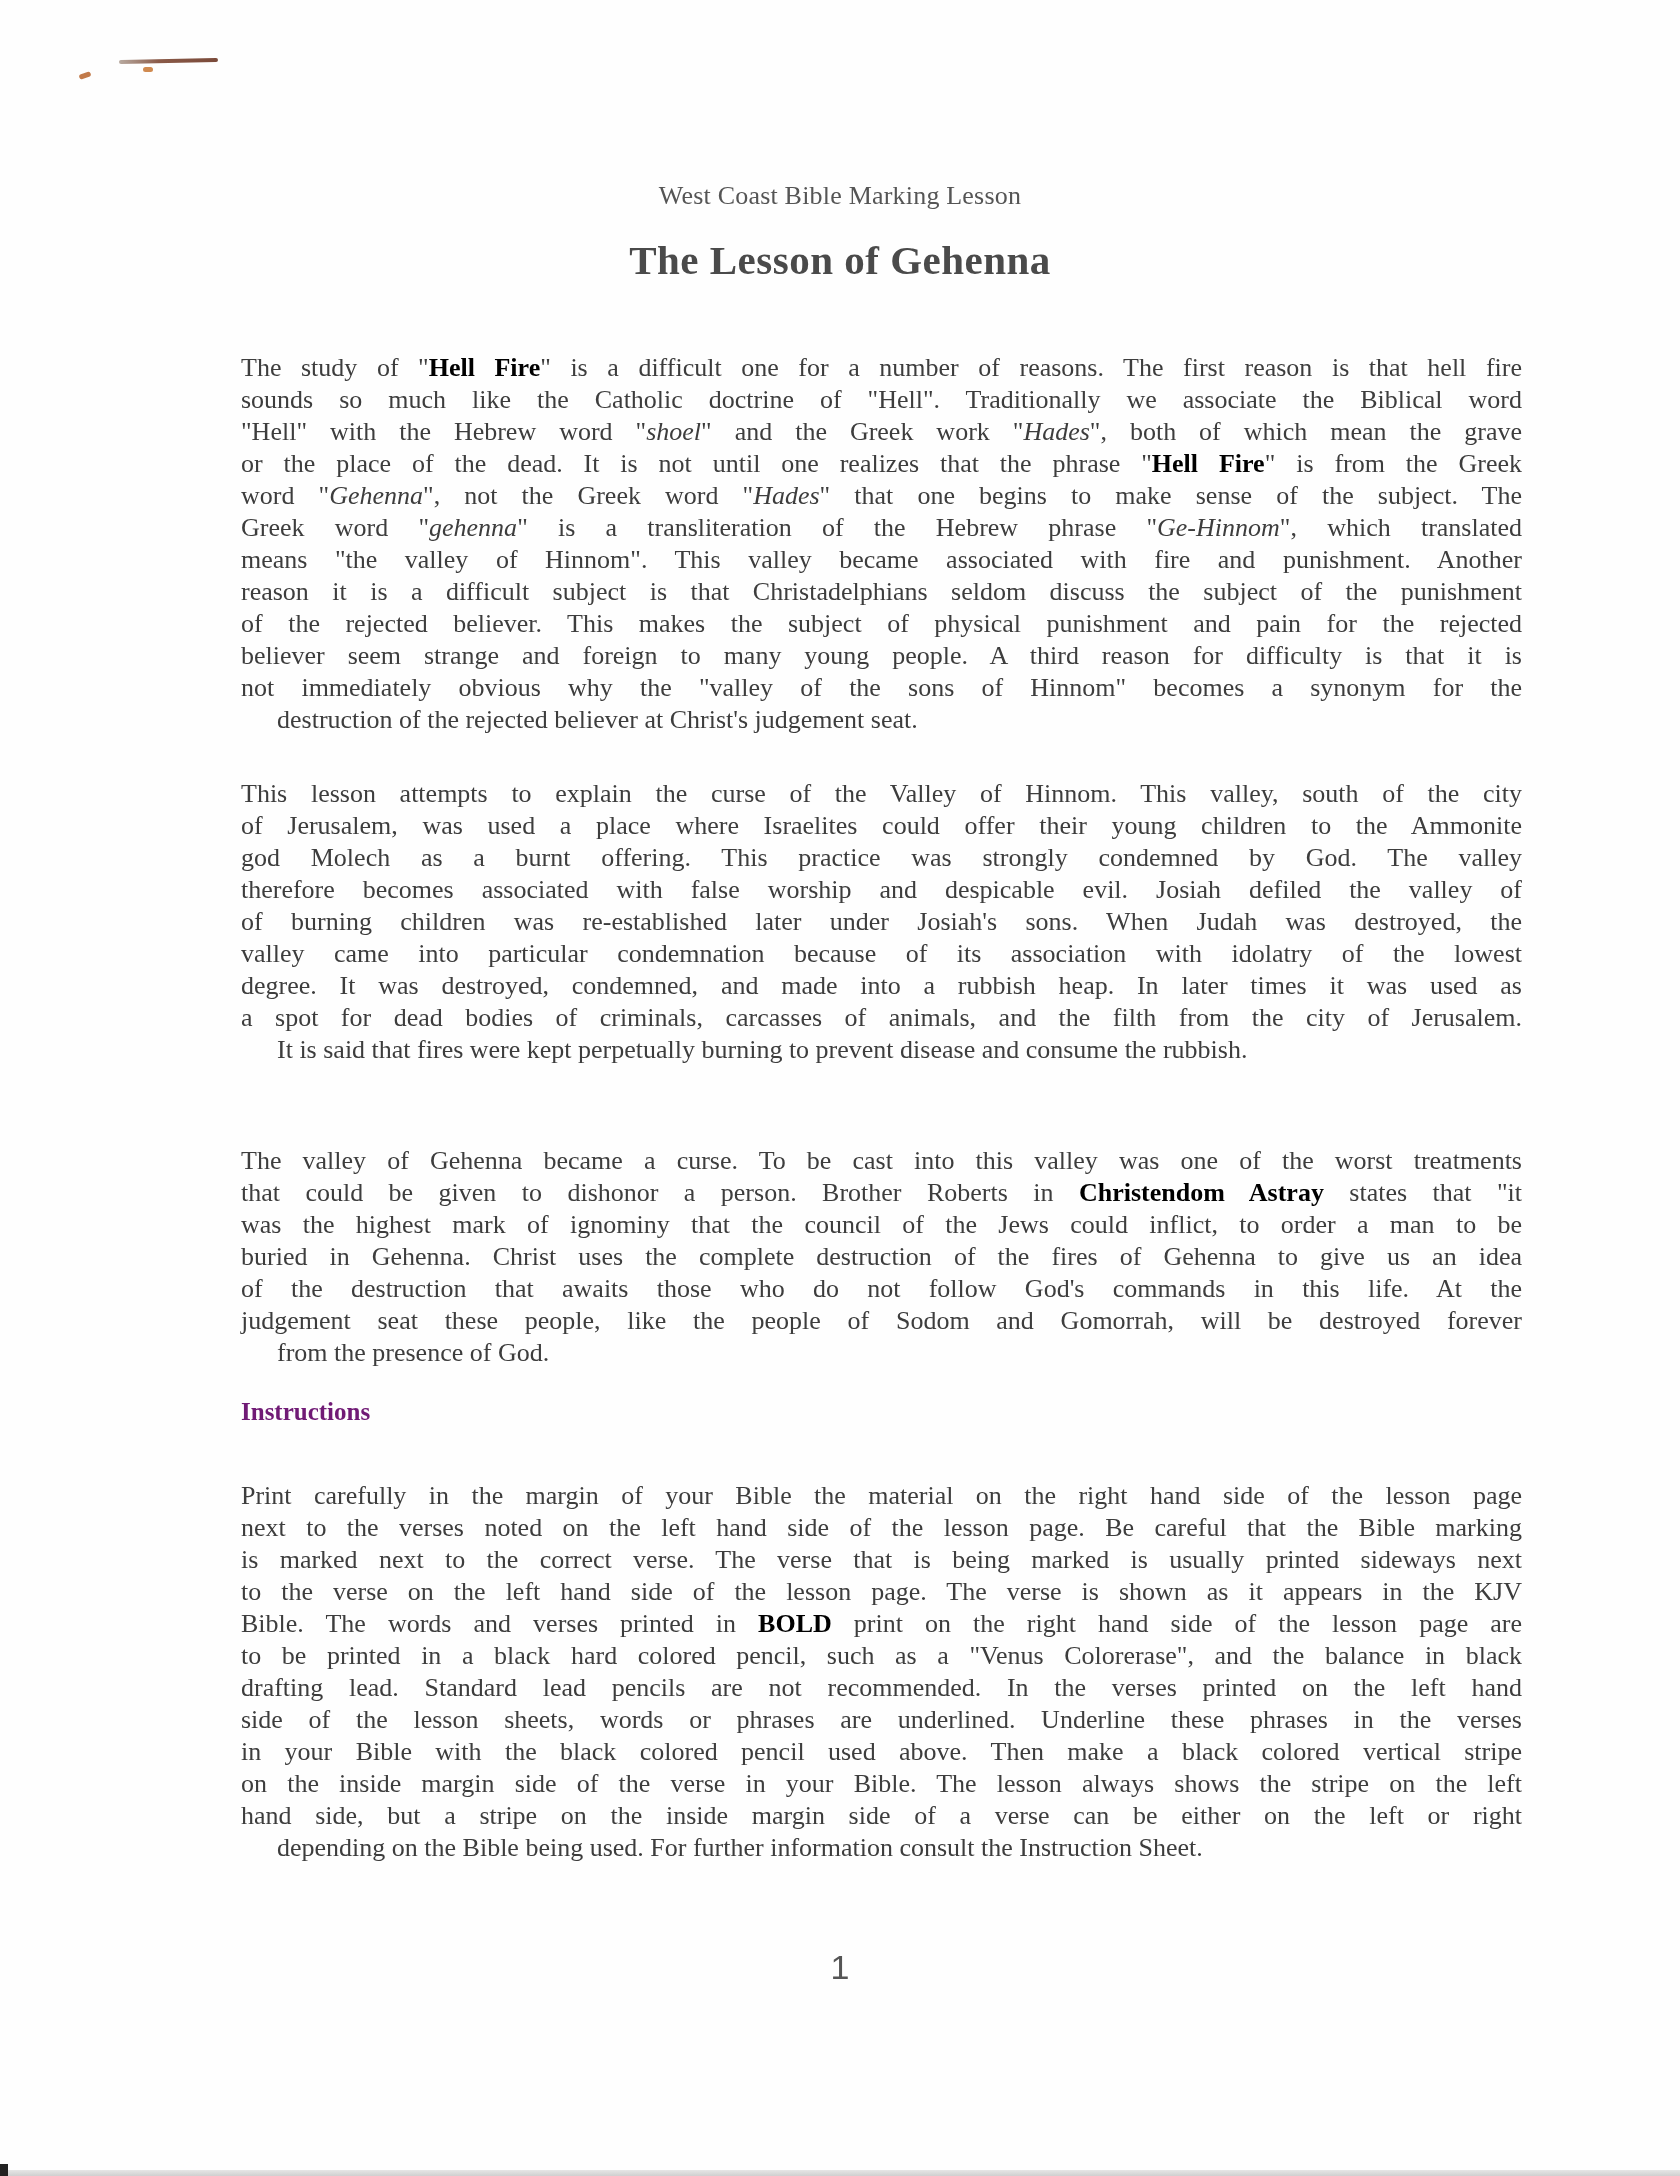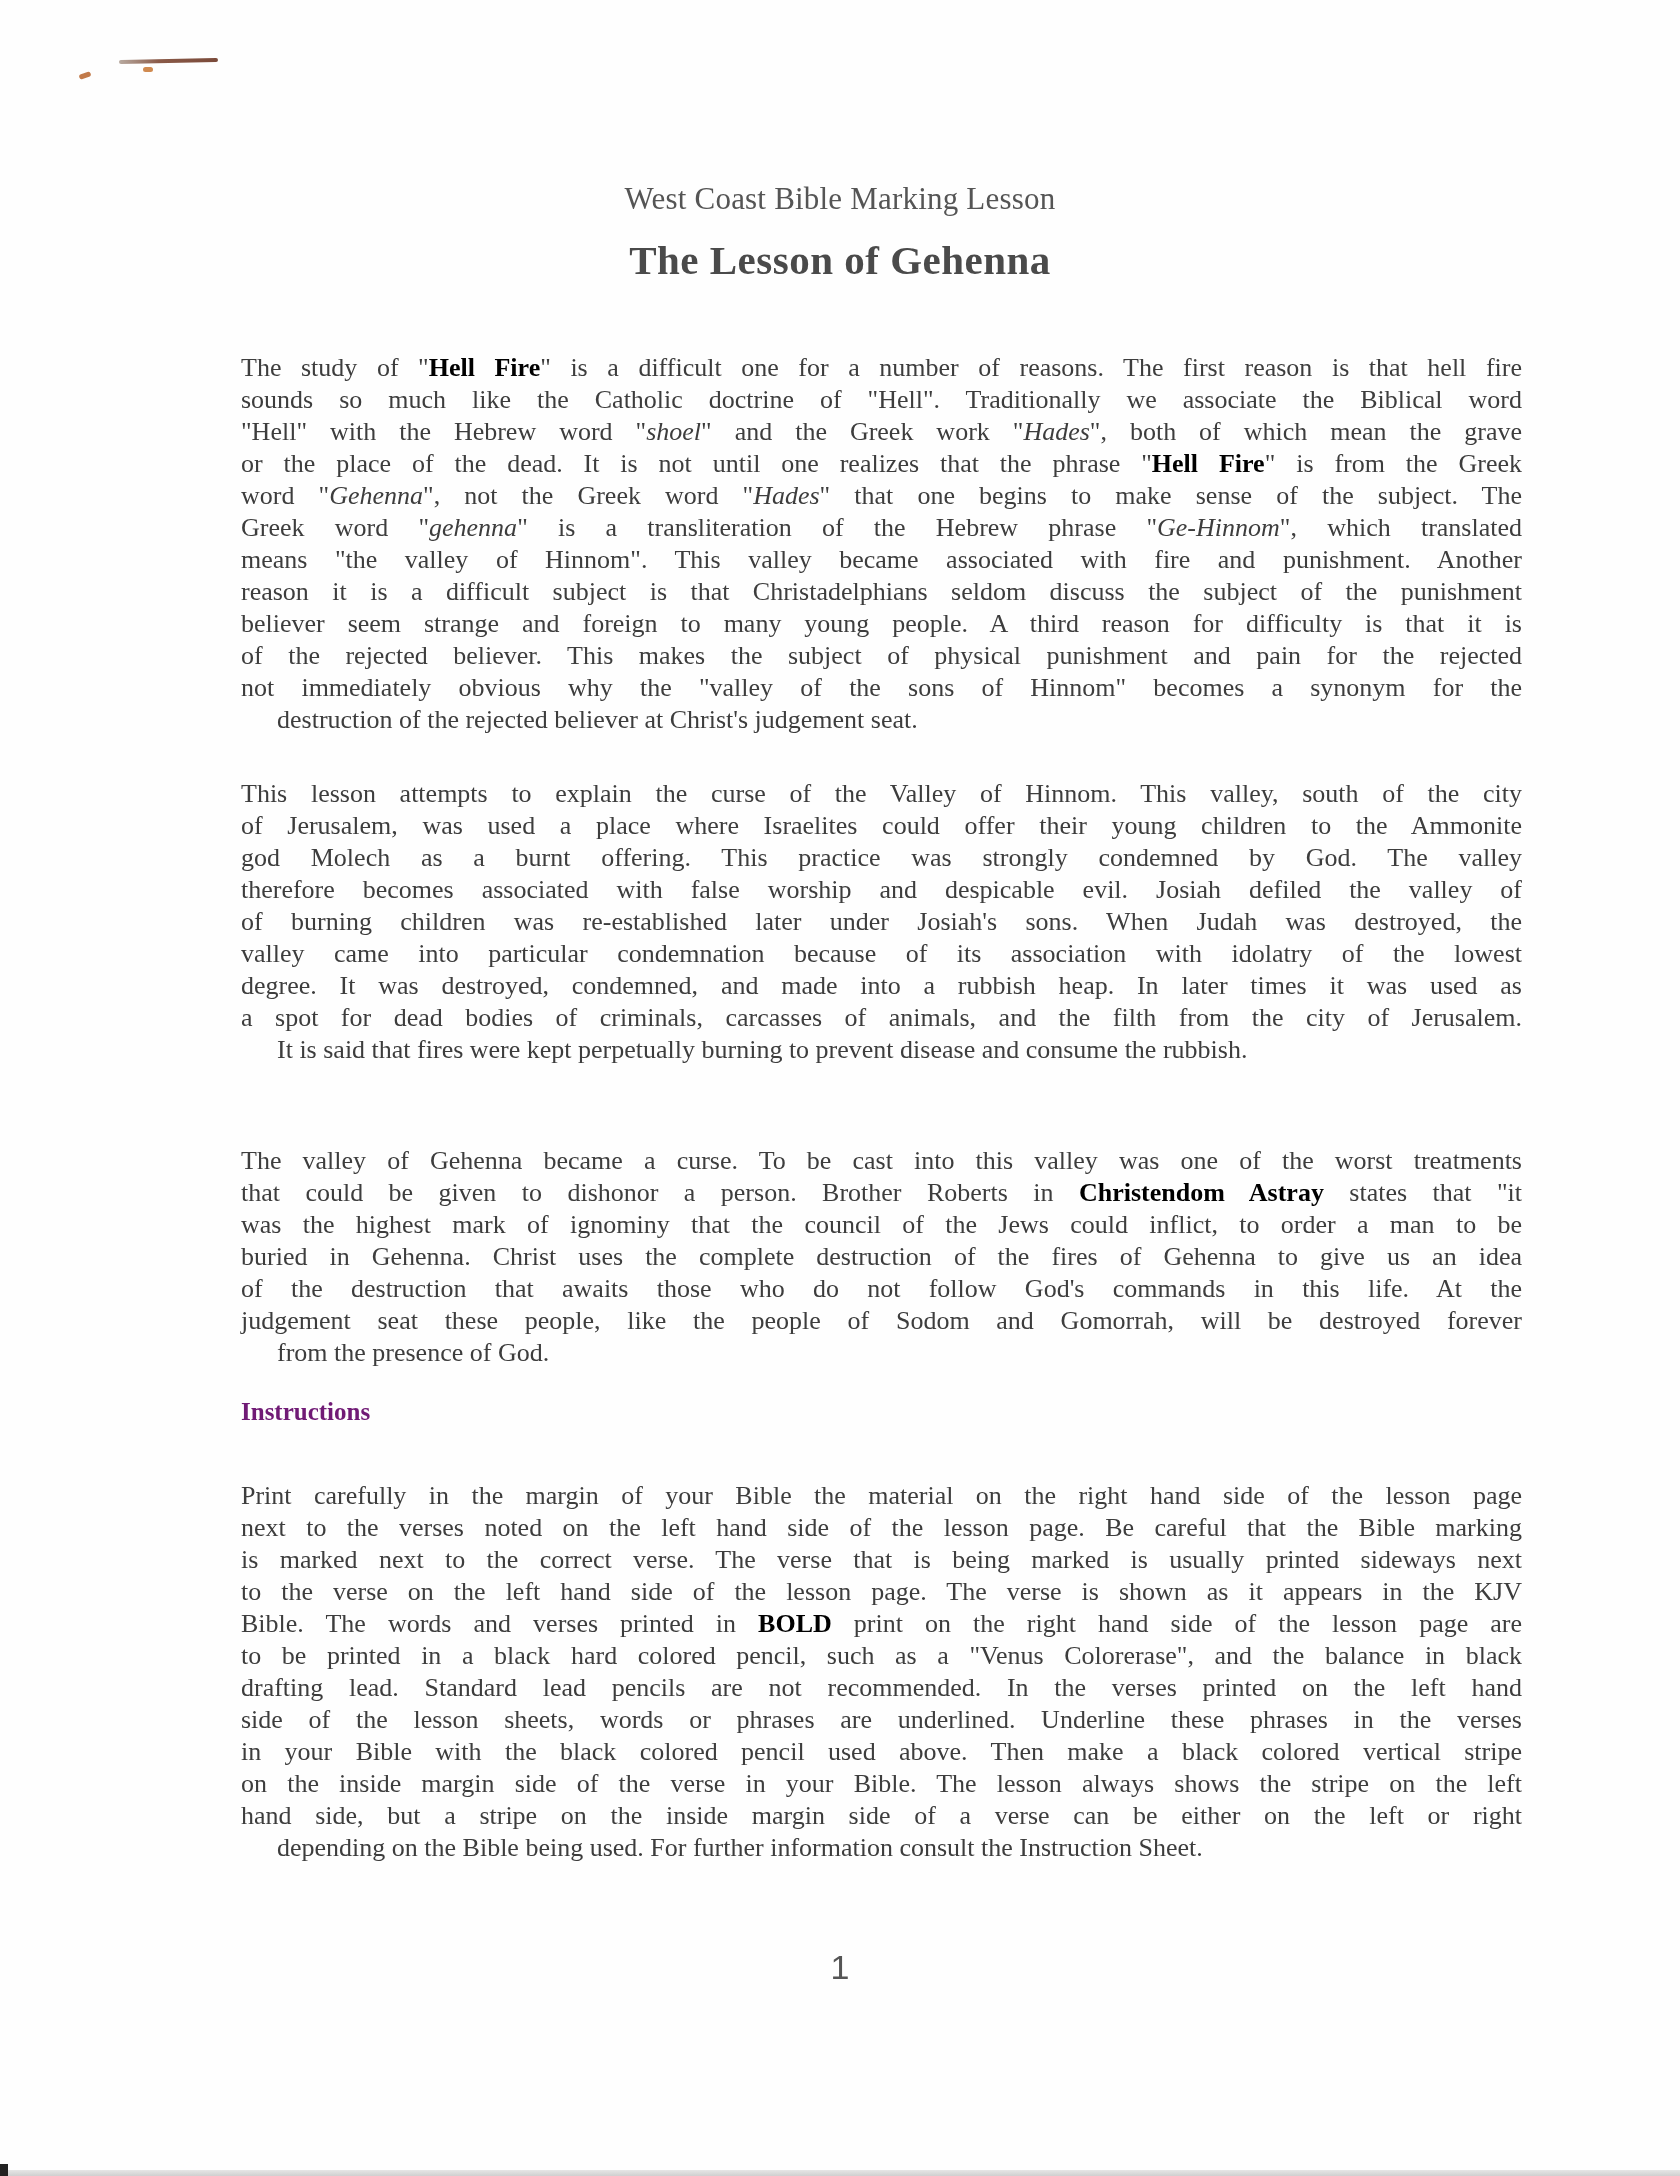--- a/index.html
+++ b/index.html
@@ -47,21 +47,21 @@
       width: 10px; height: 5px;
       background: #d08a50;
       border-radius: 3px;
     }
     .subtitle {
       position: absolute;
       top: 181px;
       left: 0;
       width: 1680px;
       text-align: center;
-      font-size: 31px;
+      font-size: 26px;
       color: #555;
       letter-spacing: 0.2px;
     }
     .title {
       position: absolute;
       top: 236px;
       left: 0;
       width: 1680px;
       text-align: center;
       font-size: 41px;
@@ -142,22 +142,22 @@
 
   <div class="para p1">
       <span class="line">The study of "<b>Hell Fire</b>" is a difficult one for a number of reasons.  The first reason is that hell fire</span>
       <span class="line">sounds so much like the Catholic doctrine of "Hell". Traditionally we associate the Biblical word</span>
       <span class="line">"Hell" with the Hebrew word "<i>shoel</i>" and the Greek work "<i>Hades</i>", both of which mean the grave</span>
       <span class="line">or the place of the dead.  It is not until one realizes that the phrase "<b>Hell Fire</b>" is from the Greek</span>
       <span class="line">word "<i>Gehenna</i>", not the Greek word "<i>Hades</i>" that one begins to make sense of the subject.  The</span>
       <span class="line">Greek word "<i>gehenna</i>" is a transliteration of the Hebrew phrase "<i>Ge-Hinnom</i>", which translated</span>
       <span class="line">means "the valley of Hinnom". This valley became associated with fire and punishment.   Another</span>
       <span class="line">reason it is a difficult subject is that Christadelphians seldom discuss the subject of the punishment</span>
+      <span class="line">of the rejected believer.  This makes the subject of physical punishment and pain for the rejected</span>
       <span class="line">believer seem strange and foreign to many young people.  A third reason for difficulty is that it is</span>
-      <span class="line">of the rejected believer.  This makes the subject of physical punishment and pain for the rejected</span>
       <span class="line">not immediately obvious why the "valley of the sons of Hinnom" becomes a synonym for the</span>
       <span class="line last">destruction of the rejected believer at Christ's judgement seat.</span>
     </div>
   <div class="para p2">
       <span class="line">This lesson attempts to explain the curse of the Valley of Hinnom.  This valley, south of the city</span>
       <span class="line">of Jerusalem, was used a place where Israelites could offer their young children to the Ammonite</span>
       <span class="line">god Molech as a burnt offering.  This practice was strongly condemned by God.  The valley</span>
       <span class="line">therefore becomes associated with false worship and despicable evil. Josiah defiled the valley of</span>
       <span class="line">of burning children was re-established later under Josiah's sons.  When Judah was destroyed, the</span>
       <span class="line">valley came into particular condemnation because of its association with idolatry of the lowest</span>

